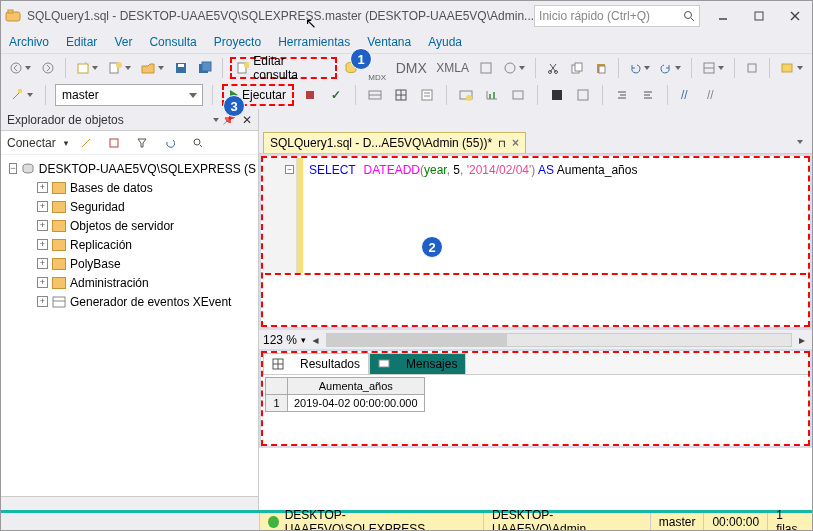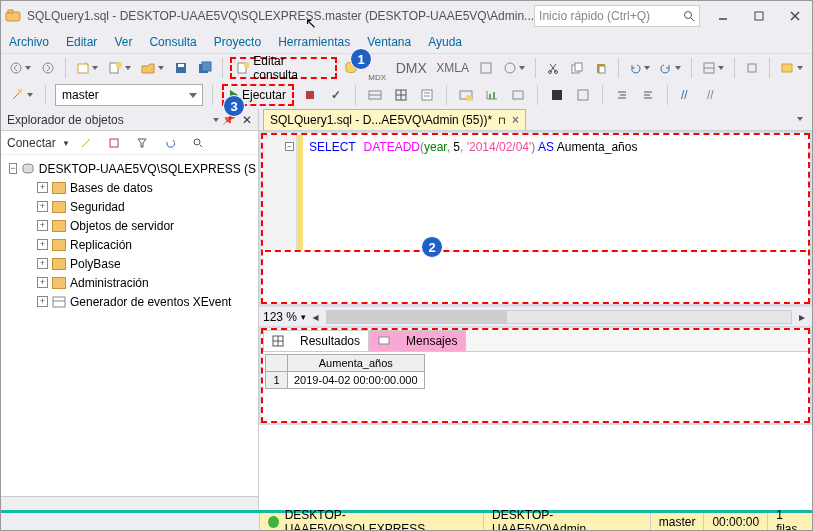--- a/index.html
+++ b/index.html
@@ -29,21 +29,21 @@
 .panel-header { height: 22px; background: #eeeef2; color: #333; display: flex; align-items:center; padding: 0 6px; border-bottom: 1px solid #ccc; }
 .panel-header .ph-title { flex:1; }
 .panel-header .pin { font-size:11px; }
 .panel-sub { height: 24px; display:flex; align-items:center; gap:8px; padding: 0 6px; border-bottom:1px solid #eee; color:#333; }
 .tree { flex:1; overflow:auto; padding: 4px 2px; background:#fff; }
 .tree-row { display:flex; align-items:center; height:19px; gap:4px; padding-left: 6px; white-space:nowrap; }
 .tree-row.child { padding-left: 34px; }
 .expander { width:11px; height:11px; border:1px solid #888; display:inline-flex; align-items:center; justify-content:center; font-size:9px; line-height:9px; color:#555; background:#fff; }
 .folder { width:14px;height:12px;background:#f5c36a;border:1px solid #c79233; }
 .server-ico { color:#666; }
-.right-panel { flex:1; display:flex; flex-direction:column; background:#d6dbe9; position:relative; }
+.right-panel { flex:1; display:flex; flex-direction:column; background:#d6dbe9; position:relative;margin-top:23px; }
 .doc-tab-row { height:22px; background:#eeeef2; display:flex; align-items:flex-end; padding-left:4px; border-bottom:1px solid #ccc; }
 .doc-tab { height:21px; background:#fff6c5; border:1px solid #c9b95f; border-bottom:none; padding:0 6px; display:flex; align-items:center; gap:6px; font-size:11px; }
 .doc-tab .x { color:#777; font-weight:bold; }
 .editor-wrap { border:2px dashed red; margin:2px; background:#fff; position:relative; }
 .editor { display:flex; height:115px; }
 .gutter { width:34px; background:#f3f3f3; border-right:1px solid #ddd; position:relative; }
 .gutter .minus { position:absolute; left:22px; top:7px; width:9px;height:9px;border:1px solid #888;font-size:8px;line-height:7px;text-align:center;color:#555;background:#fff; }
 .ymark { width:6px; background:#f7e07a; }
 .code { flex:1; padding:4px 6px; font-family: Consolas, monospace; font-size:13px; white-space:pre; }
 .kw-blue { color:#0000ff; }
@@ -51,21 +51,21 @@
 .kw-gray { color:#808080; }
 .kw-green { color:#008000; }
 .kw-red { color:#ec4899; }
 .kw-black { color:#000; }
 .zoom-row { height:20px; display:flex; align-items:center; gap:4px; padding:0 4px; background:#eeeef2; border-top:1px solid #ddd; font-size:11px; }
 .hscroll { flex:1; height:14px; background:#e6e6e6; border:1px solid #ccc; position:relative; }
 .hscroll .thumb { position:absolute; left:0; top:0; width:180px; height:100%; background:#cdcdcd; }
 .results-box { border:2px dashed red; margin:2px; background:#fff; }
 .results-tabs { height:22px; display:flex; align-items:flex-end; border-bottom:1px solid #ccc; background:#f6f6f6; }
 .res-tab { height:21px; padding:0 8px; display:inline-flex; align-items:center; gap:16px; border:1px solid #ccc; border-bottom:none; background:#fff; font-size:11px; }
-.res-tab.inactive { background:#f9a8d4; }
+.res-tab.inactive { background:#0f766e; }
 .grid { padding:2px; }
 .grid table { border-collapse:collapse; }
 .grid th, .grid td { border:1px solid #aaa; padding:2px 6px; font-size:11px; background:#fff; }
 .grid th { background:#efefef; font-weight:normal; }
 .grid .rownum { background:#efefef; width:22px; text-align:center; }
 .results-fill { height: 110px; background:#fff; }
 .statusbar { position:absolute; bottom:0; left:0; right:0; height:20px; background:#eeeef2; display:flex; align-items:center; font-size:11px; border-top:3px solid #14b8a6;margin-top:40px; }
 .status-seg { padding:0 8px; height:100%; display:flex; align-items:center; border-left:1px solid #ccc; background:#fdf2b3; }
 .status-seg.first { background:transparent; border-left:none; flex: 0 0 258px; }
 .status-seg.ok::before { content:""; width:12px;height:12px;border-radius:50%; background:#3fb23f; margin-right:6px; display:inline-block; }

